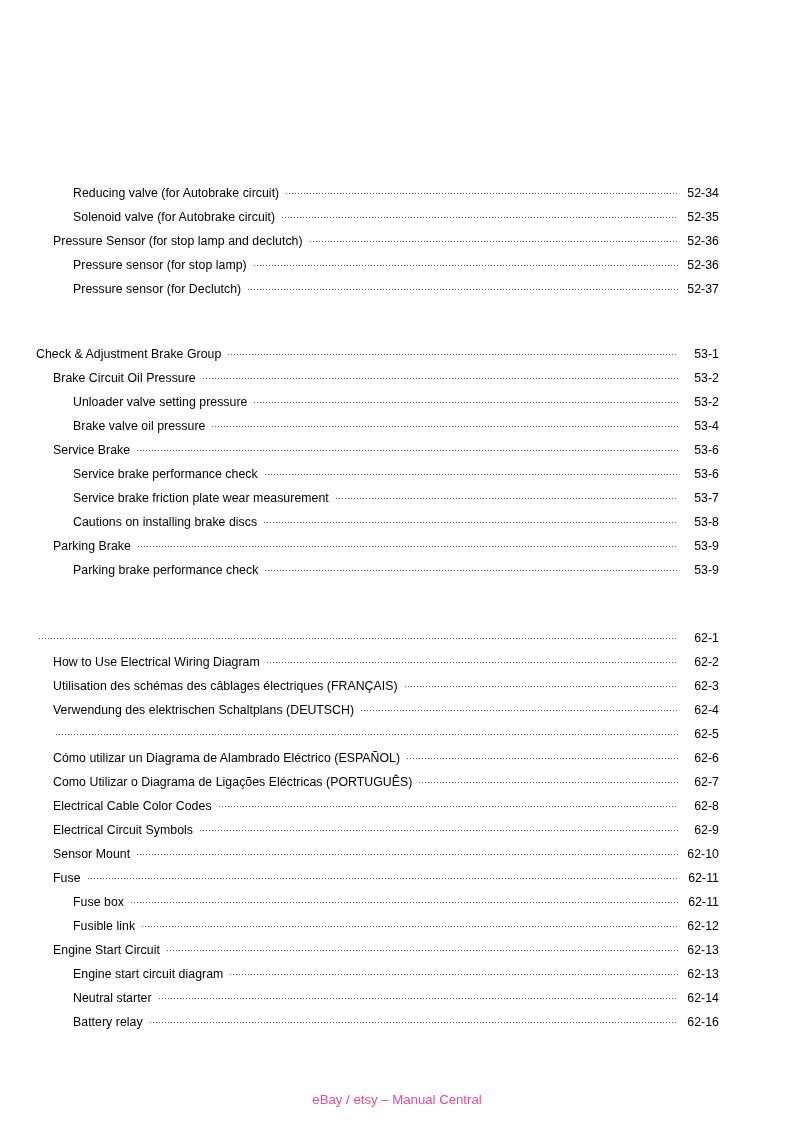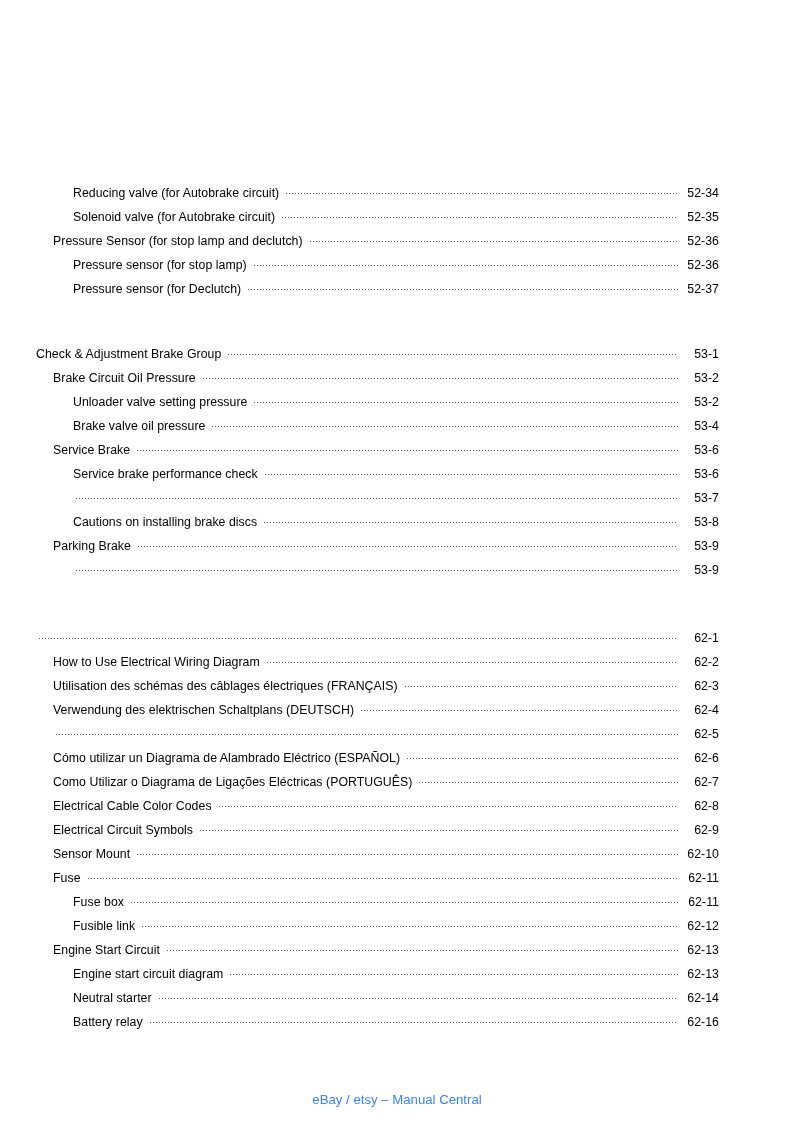--- a/index.html
+++ b/index.html
@@ -84,21 +84,21 @@
   .lvl-1 { padding-left: 17px; }
   .lvl-2 { padding-left: 37px; }
 
   #page-footer {
     position: absolute;
     left: 0;
     top: 1092px;
     width: 794px;
     text-align: center;
     font-size: 13.2px;
-    color: #3b82f6;
+    color: #ec4899;
   }
 </style>
 </head>
 <body>
 
 <div id="toc-page">
 
   <div id="toc-body">
       <div class="toc-section">
         <div class="toc-entry lvl-2">
@@ -152,34 +152,36 @@
           <span class="entry-title">Service Brake</span>
           <span class="leader"></span>
           <span class="entry-page">53-6</span>
         </div>
         <div class="toc-entry lvl-2">
           <span class="entry-title">Service brake performance check</span>
           <span class="leader"></span>
           <span class="entry-page">53-6</span>
         </div>
         <div class="toc-entry lvl-2">
+          <span class="entry-title">Service brake friction plate wear measurement</span>
           <span class="leader"></span>
           <span class="entry-page">53-7</span>
         </div>
         <div class="toc-entry lvl-2">
           <span class="entry-title">Cautions on installing brake discs</span>
           <span class="leader"></span>
           <span class="entry-page">53-8</span>
         </div>
         <div class="toc-entry lvl-1">
           <span class="entry-title">Parking Brake</span>
           <span class="leader"></span>
           <span class="entry-page">53-9</span>
         </div>
         <div class="toc-entry lvl-2">
+          <span class="entry-title">Parking brake performance check</span>
           <span class="leader"></span>
           <span class="entry-page">53-9</span>
         </div>
       </div>
       <div class="toc-section gap-section">
         <div class="toc-entry lvl-0">
           <span class="leader"></span>
           <span class="entry-page">62-1</span>
         </div>
         <div class="toc-entry lvl-1">

